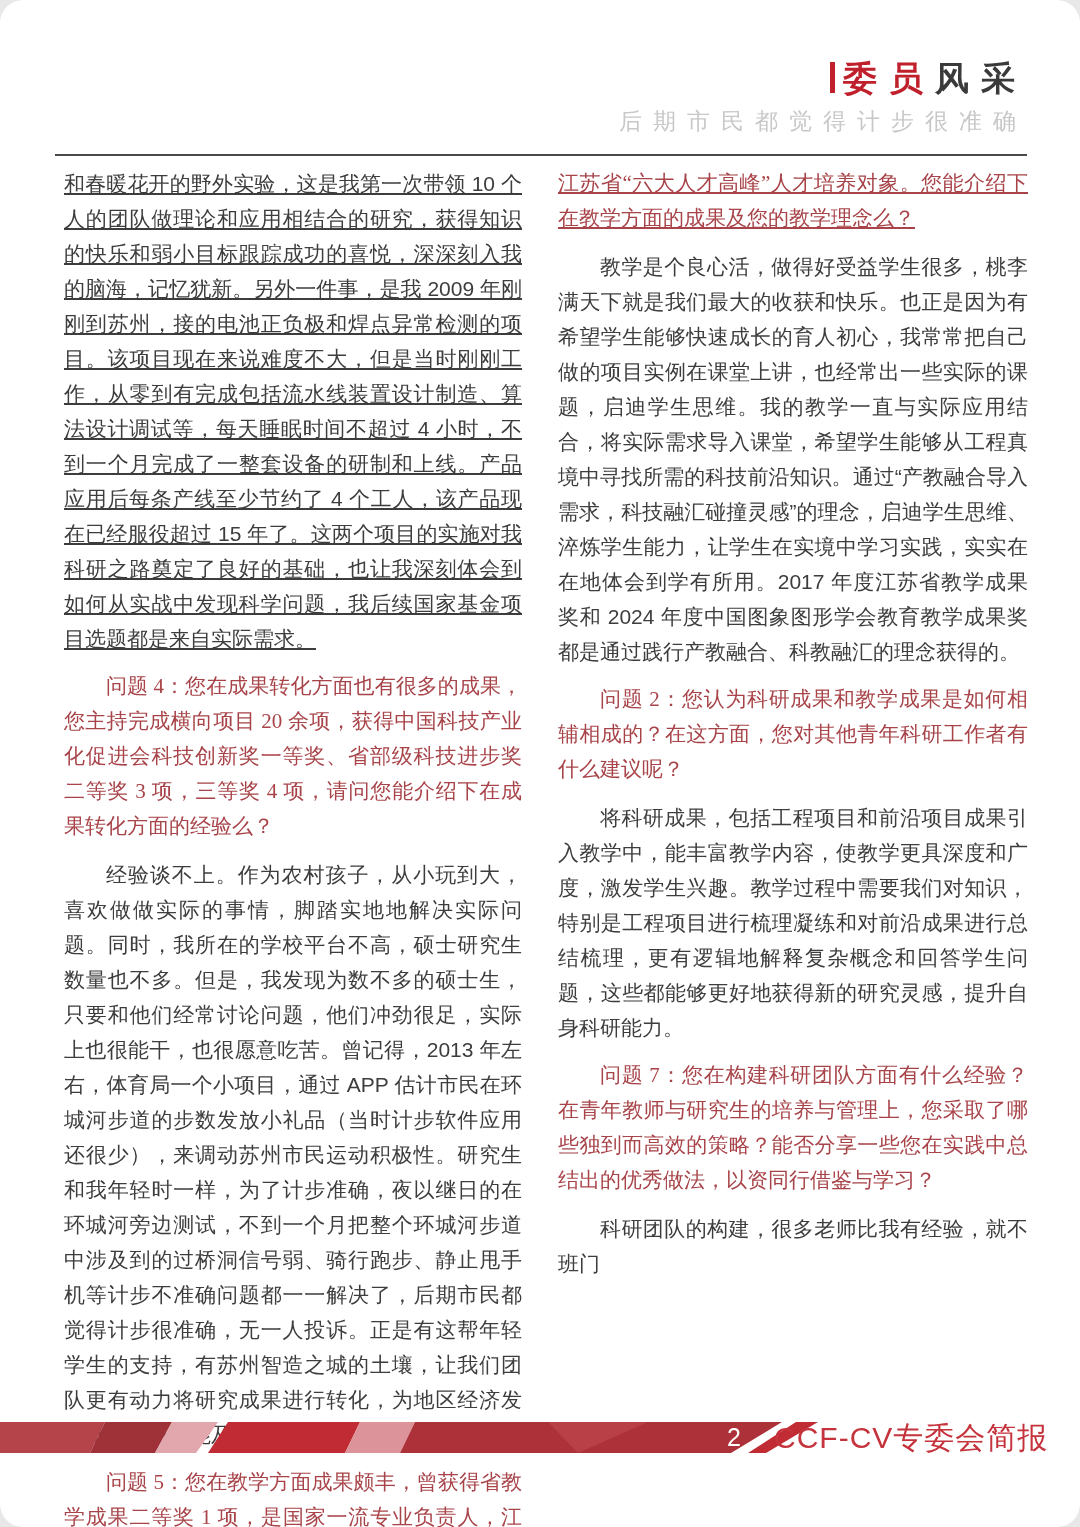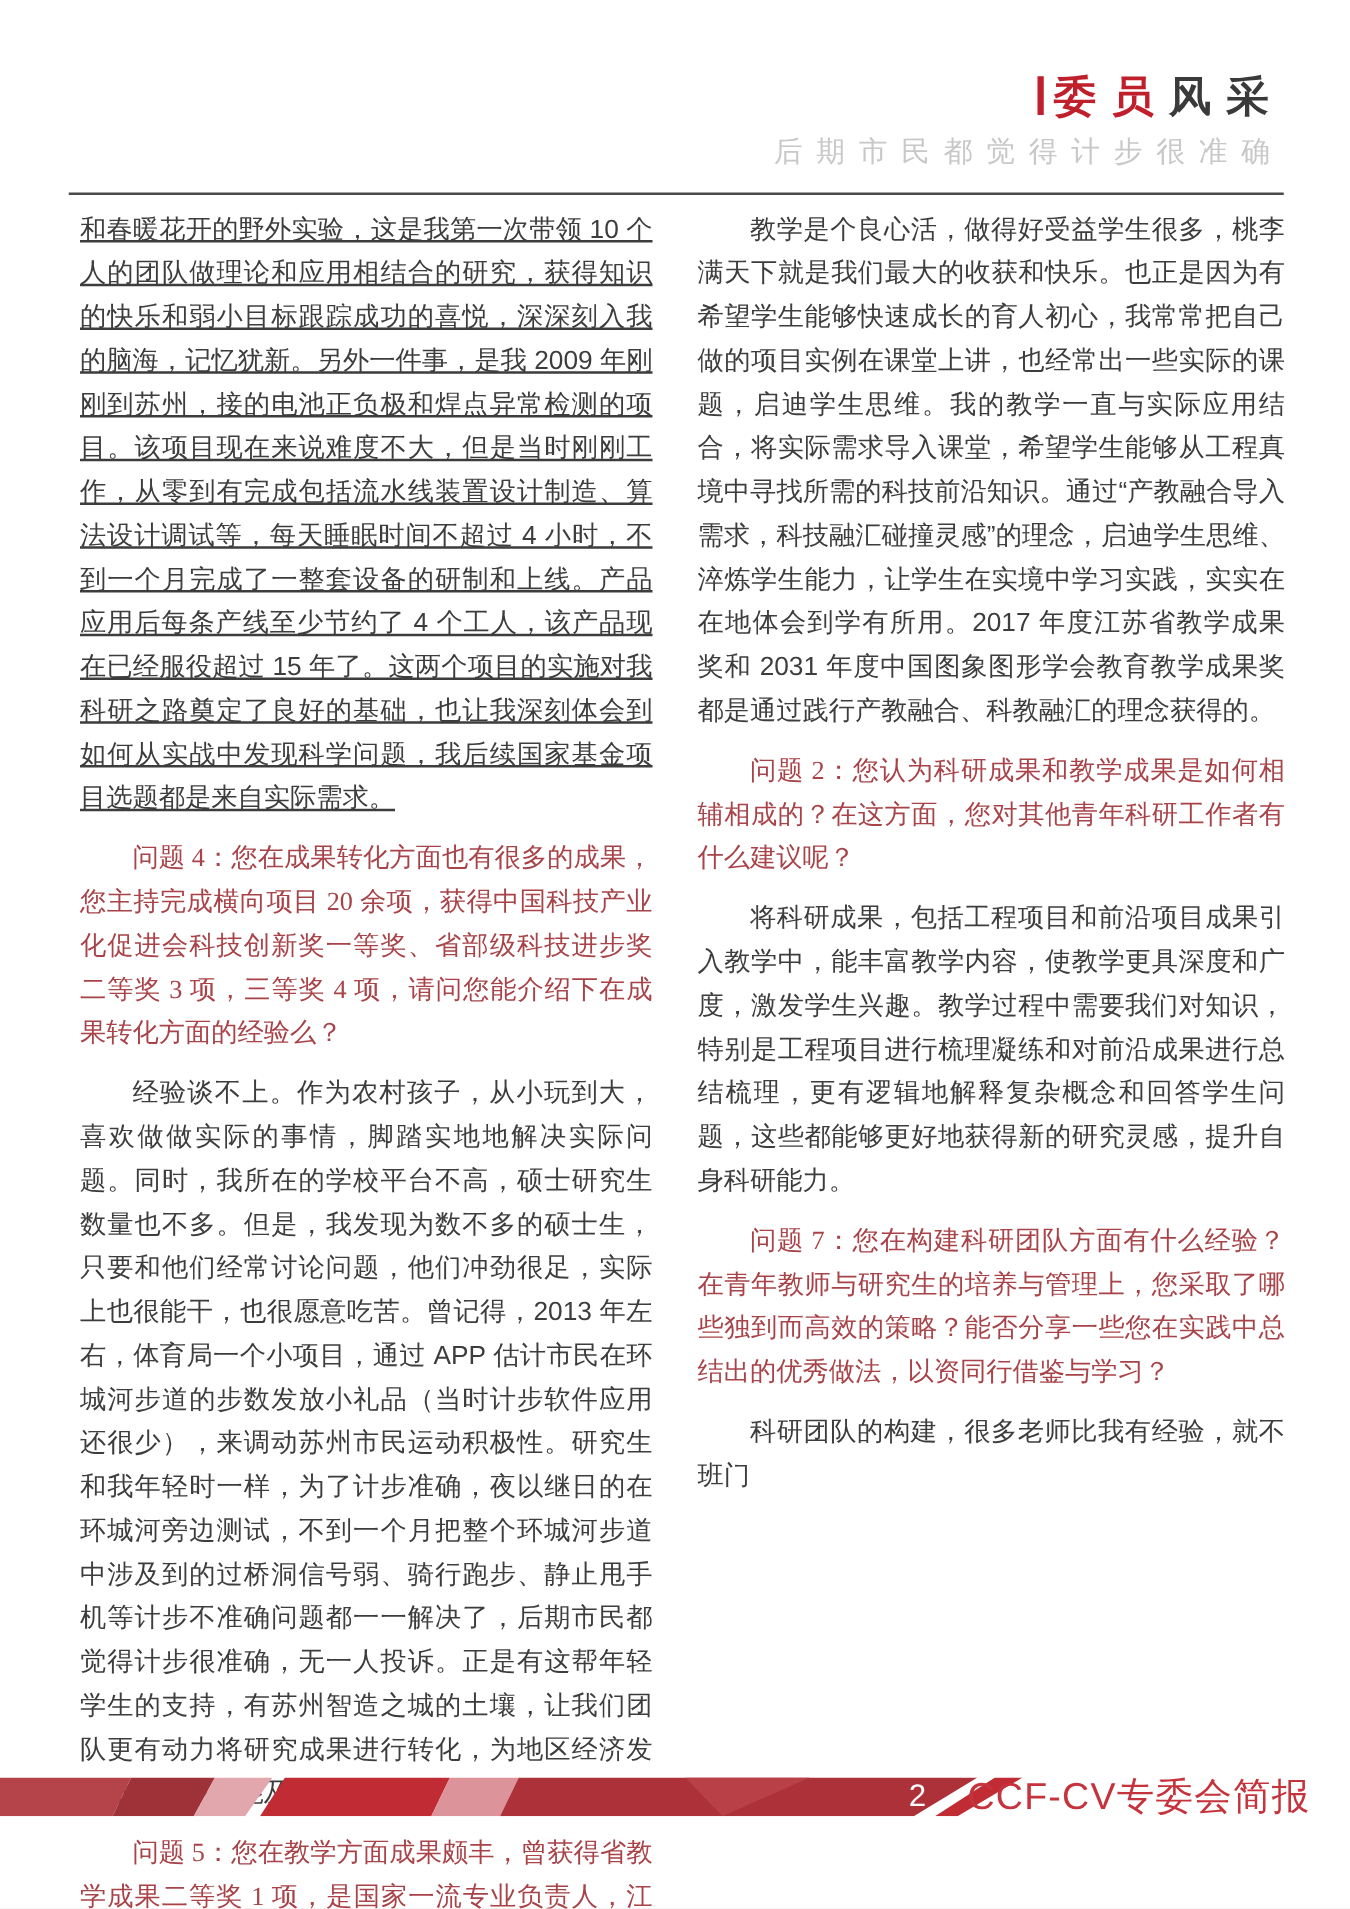--- a/index.html
+++ b/index.html
@@ -10,20 +10,21 @@
     --band-red:#ad3138;
   }
   html,body{margin:0;padding:0;background:#e8e8e8;}
   .page{
     position:relative;
     width:1080px;height:1527px;
     background:#ffffff;
     margin:0 auto;
     overflow:hidden;
     font-family:"Liberation Sans","DejaVu Sans",sans-serif;
+    border-radius:23px;
   }
 
   
   .header{
     position:absolute;top:58px;right:53px;
     text-align:right;
   }
   .header-title{
     font-size:34px;font-weight:bold;line-height:40px;
     letter-spacing:12px;white-space:nowrap;
@@ -91,21 +92,22 @@
   </div>
   <div class="header-rule"></div>
 
   <div class="column column-left">
       <p class="para answer no-indent">和春暖花开的野外实验，这是我第一次带领 10 个人的团队做理论和应用相结合的研究，获得知识的快乐和弱小目标跟踪成功的喜悦，深深刻入我的脑海，记忆犹新。另外一件事，是我 2009 年刚刚到苏州，接的电池正负极和焊点异常检测的项目。该项目现在来说难度不大，但是当时刚刚工作，从零到有完成包括流水线装置设计制造、算法设计调试等，每天睡眠时间不超过 4 小时，不到一个月完成了一整套设备的研制和上线。产品应用后每条产线至少节约了 4 个工人，该产品现在已经服役超过 15 年了。这两个项目的实施对我科研之路奠定了良好的基础，也让我深刻体会到如何从实战中发现科学问题，我后续国家基金项目选题都是来自实际需求。</p>
       <p class="para question">问题 4：您在成果转化方面也有很多的成果，您主持完成横向项目 20 余项，获得中国科技产业化促进会科技创新奖一等奖、省部级科技进步奖二等奖 3 项，三等奖 4 项，请问您能介绍下在成果转化方面的经验么？</p>
       <p class="para answer">经验谈不上。作为农村孩子，从小玩到大，喜欢做做实际的事情，脚踏实地地解决实际问题。同时，我所在的学校平台不高，硕士研究生数量也不多。但是，我发现为数不多的硕士生，只要和他们经常讨论问题，他们冲劲很足，实际上也很能干，也很愿意吃苦。曾记得，2013 年左右，体育局一个小项目，通过 APP 估计市民在环城河步道的步数发放小礼品（当时计步软件应用还很少），来调动苏州市民运动积极性。研究生和我年轻时一样，为了计步准确，夜以继日的在环城河旁边测试，不到一个月把整个环城河步道中涉及到的过桥洞信号弱、骑行跑步、静止甩手机等计步不准确问题都一一解决了，后期市民都觉得计步很准确，无一人投诉。正是有这帮年轻学生的支持，有苏州智造之城的土壤，让我们团队更有动力将研究成果进行转化，为地区经济发展做一些力所能及的事情。</p>
       <p class="para question">问题 5：您在教学方面成果颇丰，曾获得省教学成果二等奖 1 项，是国家一流专业负责人，江苏省“333高层次人才培养工程”中青年科技带头人、江苏高校“青蓝工程”教学团队负责人、中青年学术带头人，并入选</p>
     </div>
   <div class="column column-right">
-      <p class="para answer">教学是个良心活，做得好受益学生很多，桃李满天下就是我们最大的收获和快乐。也正是因为有希望学生能够快速成长的育人初心，我常常把自己做的项目实例在课堂上讲，也经常出一些实际的课题，启迪学生思维。我的教学一直与实际应用结合，将实际需求导入课堂，希望学生能够从工程真境中寻找所需的科技前沿知识。通过“产教融合导入需求，科技融汇碰撞灵感”的理念，启迪学生思维、淬炼学生能力，让学生在实境中学习实践，实实在在地体会到学有所用。2017 年度江苏省教学成果奖和 2031 年度中国图象图形学会教育教学成果奖都是通过践行产教融合、科教融汇的理念获得的。</p>
+      <p class="para question no-indent">江苏省“六大人才高峰”人才培养对象。您能介绍下在教学方面的成果及您的教学理念么？</p>
+      <p class="para answer">教学是个良心活，做得好受益学生很多，桃李满天下就是我们最大的收获和快乐。也正是因为有希望学生能够快速成长的育人初心，我常常把自己做的项目实例在课堂上讲，也经常出一些实际的课题，启迪学生思维。我的教学一直与实际应用结合，将实际需求导入课堂，希望学生能够从工程真境中寻找所需的科技前沿知识。通过“产教融合导入需求，科技融汇碰撞灵感”的理念，启迪学生思维、淬炼学生能力，让学生在实境中学习实践，实实在在地体会到学有所用。2017 年度江苏省教学成果奖和 2024 年度中国图象图形学会教育教学成果奖都是通过践行产教融合、科教融汇的理念获得的。</p>
       <p class="para question">问题 2：您认为科研成果和教学成果是如何相辅相成的？在这方面，您对其他青年科研工作者有什么建议呢？</p>
       <p class="para answer">将科研成果，包括工程项目和前沿项目成果引入教学中，能丰富教学内容，使教学更具深度和广度，激发学生兴趣。教学过程中需要我们对知识，特别是工程项目进行梳理凝练和对前沿成果进行总结梳理，更有逻辑地解释复杂概念和回答学生问题，这些都能够更好地获得新的研究灵感，提升自身科研能力。</p>
       <p class="para question">问题 7：您在构建科研团队方面有什么经验？在青年教师与研究生的培养与管理上，您采取了哪些独到而高效的策略？能否分享一些您在实践中总结出的优秀做法，以资同行借鉴与学习？</p>
       <p class="para answer">科研团队的构建，很多老师比我有经验，就不班门</p>
     </div>
 
   <svg class="footer-band" viewBox="0 0 1080 31" preserveAspectRatio="none" xmlns="http://www.w3.org/2000/svg">
     <polygon points="0,0 105,0 90,31 0,31" fill="#b5434a"></polygon>
     <polygon points="105,0 172,0 155,31 90,31" fill="#9f3138"></polygon>
     <polygon points="172,0 218,0 196,31 155,31" fill="#e2a7ac"></polygon>

